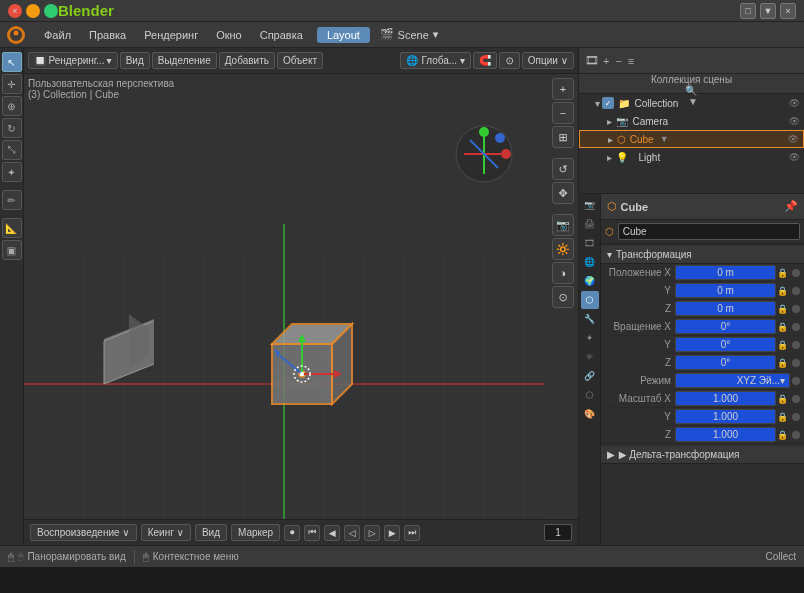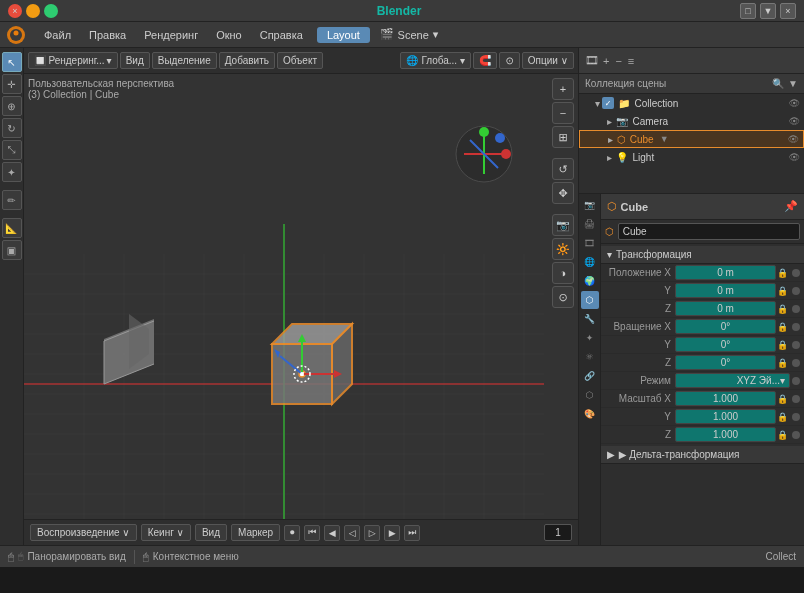--- a/index.html
+++ b/index.html
@@ -15,21 +15,21 @@
       padding: 0 8px;
       border-bottom: 1px solid #222;
     }
     #titlebar .win-controls { display: flex; gap: 4px; }
     #titlebar .win-btn {
       width: 14px; height: 14px; border-radius: 50%; display: flex; align-items: center; justify-content: center; font-size: 9px; cursor: pointer;
     }
     #titlebar .win-btn.close { background: #e74c3c; }
     #titlebar .win-btn.min { background: #f39c12; }
     #titlebar .win-btn.max { background: #2ecc71; }
-    #titlebar .title { flex: 1; text-align: center; color: #14b8a6; font-size: 12px; font-weight: bold; }
+    #titlebar .title { flex: 1; color: #84cc16; font-size: 15px; font-weight: bold; }
     #titlebar .win-right-controls { display: flex; gap: 4px; }
     #titlebar .win-btn.square {
       width: 16px; height: 16px; border-radius: 2px; background: #555; border: 1px solid #777;
     }
 
     
     #menubar {
       height: 26px;
       background: #3a3a3a;
       display: flex;
@@ -152,20 +152,21 @@
     }
     #outliner-header {
       height: 20px;
       background: #383838;
       display: flex;
       align-items: center;
       padding: 0 6px;
       font-size: 10px;
       color: #aaa;
       border-bottom: 1px solid #222;
+      flex-direction: column;
     }
     .outliner-item {
       height: 18px;
       display: flex;
       align-items: center;
       padding: 0 4px;
       gap: 2px;
       cursor: pointer;
       font-size: 10px;
     }
@@ -250,21 +251,21 @@
     }
     .prop-label {
       width: 70px;
       text-align: right;
       color: #999;
       font-size: 10px;
       padding-right: 4px;
     }
     .prop-value {
       flex: 1;
-      background: #0f766e;
+      background: #1d4ed8;
       border: 1px solid #444;
       border-radius: 2px;
       padding: 1px 4px;
       color: #ccc;
       font-size: 10px;
       display: flex;
       align-items: center;
       justify-content: center;
     }
     .prop-lock {
@@ -615,21 +616,21 @@
         <span style="color:#aaa; margin-right:2px">▸</span>
         <span style="color:#e88c2c">⬡</span>
         <span style="margin-left:2px; color:#e88c2c">Cube</span>
         <span style="margin-left:4px; font-size:9px; color:#888">▼</span>
         <span class="eye-icon">👁</span>
       </div>
 
       <div class="outliner-item oi-indent2">
         <span style="color:#aaa; margin-right:2px">▸</span>
         <span style="color:#ffe080">💡</span>
-        <span style="margin-left:2px">Light</span>
+        <span style="margin-left:8px">Light</span>
         <span class="eye-icon">👁</span>
       </div>
     </div>
 
     <div id="properties-panel">
 
       <div id="prop-icons">
         <div class="prop-icon-btn">📷</div>
         <div class="prop-icon-btn">🖨</div>
         <div class="prop-icon-btn">🎞</div>

